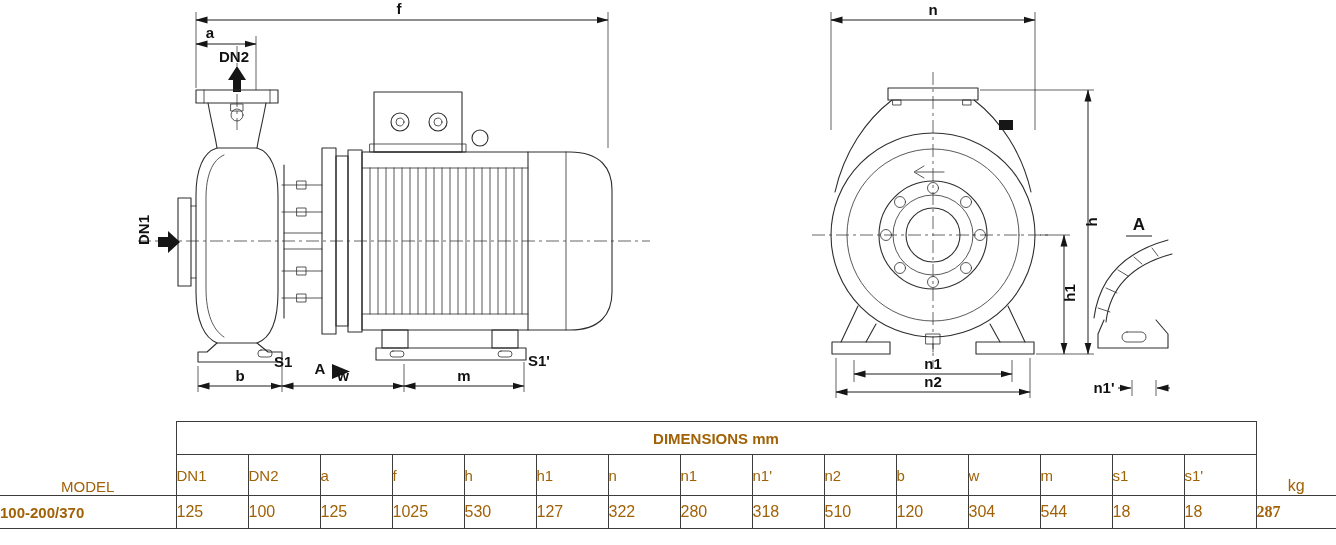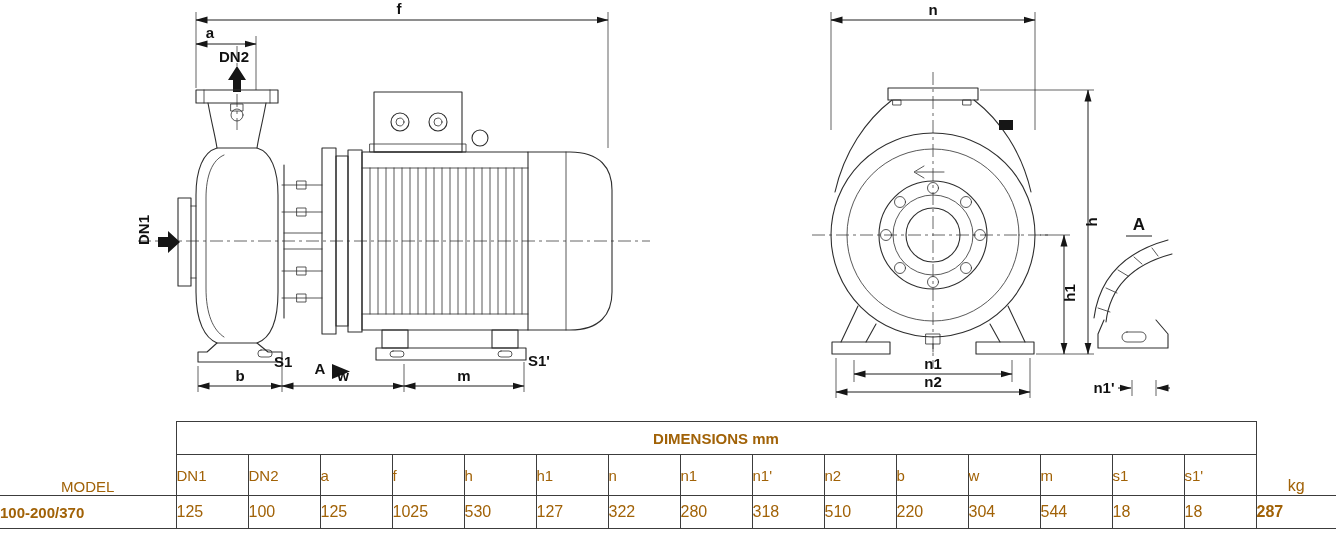--- a/index.html
+++ b/index.html
@@ -24,21 +24,21 @@
 
   
   table.dims { position: absolute; left: 0; top: 421px; width: 1336px; border-collapse: collapse; table-layout: fixed; }
   table.dims th, table.dims td { font-family: "Liberation Sans", sans-serif; padding: 0; color: #a16207; }
   .banner { border: 1px solid #3c3c3c; height: 33px; font-size: 15px; font-weight: bold; }
   .colhead td { border: 1px solid #3c3c3c; height: 41px; font-size: 15px; font-weight: normal; }
   .datarow td { border: 1px solid #3c3c3c; height: 33px; font-size: 16px; font-weight: normal; }
   .model-head { border: none; border-right: 1px solid #3c3c3c; border-bottom: 1px solid #3c3c3c; font-size: 15px; font-weight: normal; vertical-align: bottom; padding-bottom: 12px; }
   .kg-head { border: none; border-left: 1px solid #3c3c3c; border-bottom: 1px solid #3c3c3c; font-size: 16px; font-weight: normal; vertical-align: bottom; padding-bottom: 12px; }
   .datarow td.model-val { border-left: none; font-weight: bold; font-size: 15px; margin-top: 28px; }
-  .datarow td.kg-val { border-right: none; font-weight: bold; }
+  .datarow td.kg-val { border-right: none; font-weight: bold; font-family: Liberation Serif, serif; }
 </style>
 </head>
 <body>
 
 <svg class="drawing" width="1336" height="418" viewBox="0 0 1336 418" xmlns="http://www.w3.org/2000/svg">
   <defs>
     <marker id="arr" markerWidth="12" markerHeight="9" refX="11.5" refY="4.5" orient="auto-start-reverse" markerUnits="userSpaceOnUse">
       <path d="M0 1 L12 4.5 L0 8 Z" fill="#161616"></path>
     </marker>
   </defs>
@@ -281,21 +281,21 @@
       <td>125</td>
       <td>100</td>
       <td>125</td>
       <td>1025</td>
       <td>530</td>
       <td>127</td>
       <td>322</td>
       <td>280</td>
       <td>318</td>
       <td>510</td>
-      <td>220</td>
+      <td>120</td>
       <td>304</td>
       <td>544</td>
       <td>18</td>
       <td>18</td>
       <td class="kg-val">287</td>
     </tr>
   </tbody>
 </table>
 
 </body></html>

